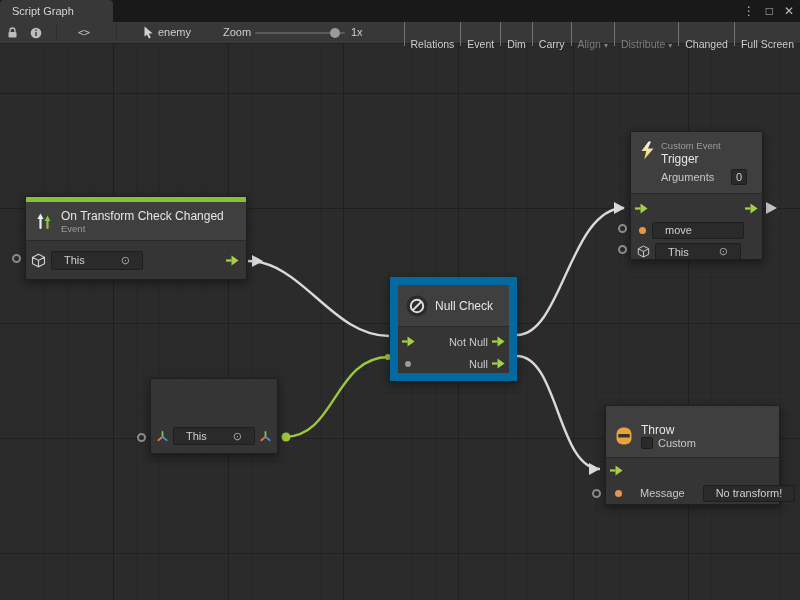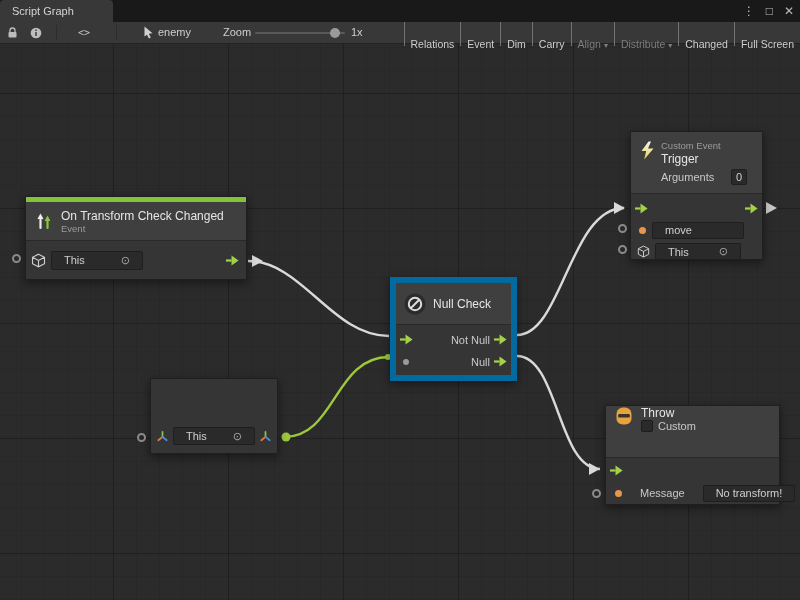--- a/index.html
+++ b/index.html
@@ -37,21 +37,21 @@
     background-size:23px 23px,23px 23px,115px 115px,115px 115px;
     background-position:21px 3px,21px 3px,113px 49px,113px 49px}
 
   .wires{position:absolute;top:0;left:0;z-index:1;pointer-events:none}
   .ww{stroke:#d9d9d9;stroke-width:2.4;fill:none}
   .wg{stroke:#9cc83c;stroke-width:2.4;fill:none}
 
   
   .node{position:absolute;background:#353535;border:1px solid #1f1f1f;z-index:2;
         box-shadow:0 3px 9px rgba(0,0,0,.45)}
-  .node.selected{border:6px solid #0369a1}
+  .node.selected{border:8px solid #0369a1}
   .nhead{position:relative;display:flex;align-items:center;gap:7px;padding:0 8px;background:#3f3f3f;
          border-bottom:1px solid #292929}
   .ntitle{font-size:12px;color:#e6e6e6;white-space:nowrap}
   .nsub{font-size:9.5px;color:#9b9b9b;white-space:nowrap}
   .row{position:absolute;left:0;right:0;display:flex;align-items:center}
   .lbl{font-size:11px;color:#c8c8c8;white-space:nowrap}
   .field{display:flex;align-items:center;background:#2a2a2a;border:1px solid #1e1e1e;border-radius:2px;
          color:#cfcfcf;font-size:11px;padding:0 12px;height:18px;white-space:nowrap}
   .picker{margin-left:auto;color:#a8a8a8;font-size:11px;line-height:1;padding-left:4px}
   .ring{position:absolute;width:9px;height:9px;border:2px solid #8a8a8a;border-radius:50%}
@@ -258,21 +258,21 @@
     <div class="field" style="width:86px;height:17px">
       <span>This</span>
       <span class="picker">⊙</span>
     </div>
   </div>
   <div class="ring" style="left:-13px;top:92px"></div>
   <div class="ring" style="left:-13px;top:113px"></div>
 </div>
 
 <div class="node" style="left:605px;top:405px;width:175px;height:100px">
-  <div class="nhead" style="height:52px;align-items:flex-start;">
+  <div class="nhead" style="height:52px;align-items:center;padding-top:9px">
     <svg width="20" height="20" viewBox="0 0 20 20">
       <path d="M10 1.5 C14.5 1.5 17.5 4 17.5 8.5 V12 C17.5 16.5 14.5 18.5 10 18.5 C5.5 18.5 2.5 16.5 2.5 12 V8.5 C2.5 4 5.5 1.5 10 1.5 Z" fill="#e6a33e"></path>
       <rect x="4.2" y="8" width="11.6" height="3.6" rx="1.2" fill="#35342f"></rect>
     </svg>
     <div>
       <div class="ntitle">Throw</div>
       <div style="display:flex;align-items:center;gap:5px;margin-top:0">
         <div class="checkbox"></div>
         <span class="lbl">Custom</span>
       </div>

